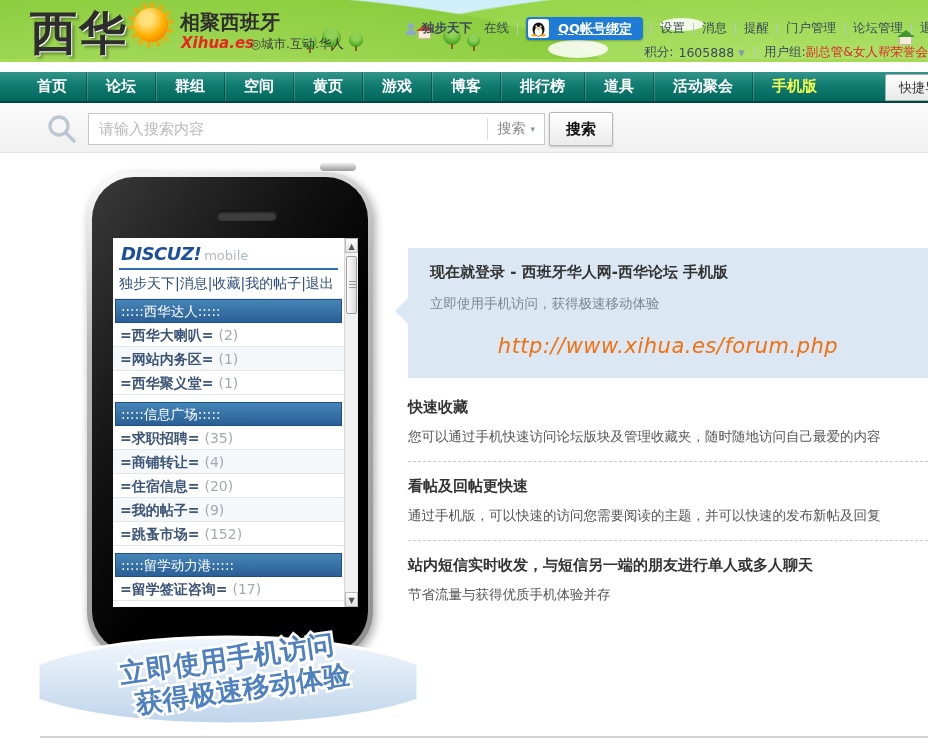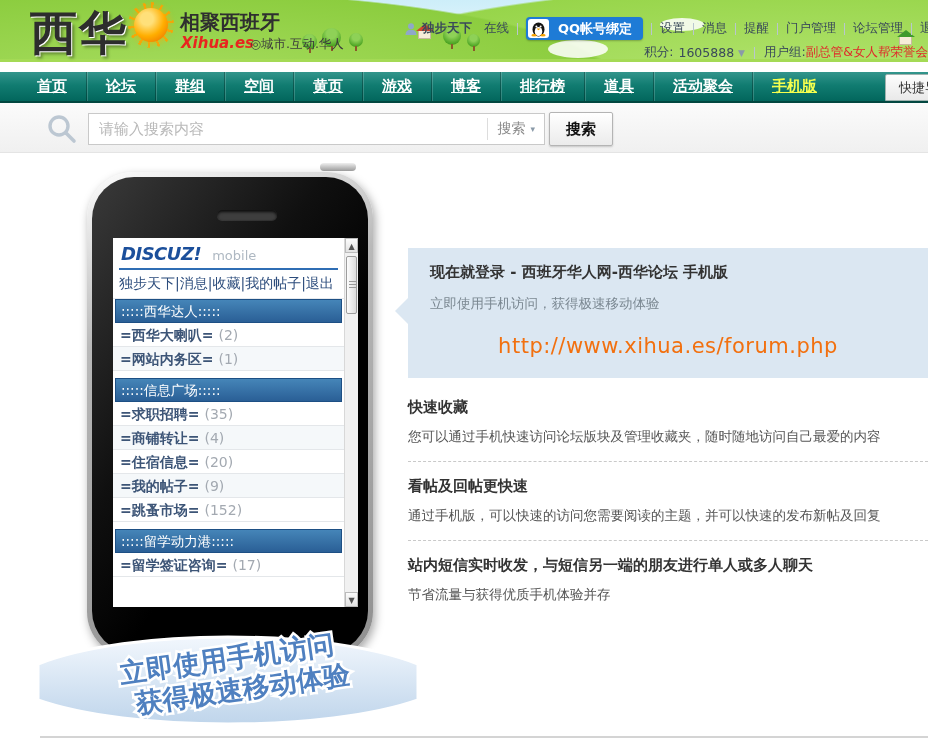--- a/index.html
+++ b/index.html
@@ -36,33 +36,33 @@
   .logo-slogan { position:absolute; left:180px; top:9px; font-size:20px; font-weight:bold; color:#2f2f2f; }
   .logo-domain { position:absolute; left:181px; top:34px; font-size:15px; font-weight:bold; font-style:italic; color:#e8251f; }
   .logo-tagline { position:absolute; left:250px; top:36px; font-size:12.5px; color:#3c3c3c; }
   .hdr-links { position:absolute; right:-17px; top:17px; display:flex; align-items:center; white-space:nowrap; }
   .hdr-links .sep { width:1px; height:12px; background:#b9c6ce; margin:0 8px; }
   .hdr-link { color:#3a4a5a; font-size:12.5px; cursor:pointer; }
   .user-ico { width:14px; height:14px; margin-right:4px; }
   .qq { display:inline-flex; align-items:center; background:#1e7bd6; border-radius:4px; padding:2px; cursor:pointer;
     box-shadow:0 1px 2px rgba(0,0,0,.25); }
   .qq .pg { background:#fff; border-radius:3px; width:21px; height:19px; display:flex; align-items:center; justify-content:center; }
-  .qq .lbl { color:#fff; padding:0 9px; font-weight:bold; font-size:13px; }
+  .qq .lbl { color:#fff; padding:0 9px; font-weight:bold; font-size:13px;text-decoration:underline; }
   .hdr-stats { position:absolute; right:0; top:44px; display:flex; align-items:center; white-space:nowrap; font-size:12.5px; color:#3a4a5a; }
   .hdr-stats .sep { width:1px; height:12px; background:#b9c6ce; margin:0 9px; }
   .caret { font-size:9px; color:#8a9aa8; margin-left:4px; }
   .red { color:#e02a2a; }
   
   .nav {
     position:absolute; left:0; top:72px; width:928px; height:31px;
     background:linear-gradient(180deg,#33958c 0%,#117c71 45%,#02665c 100%);
     border-bottom:2px solid #024740; display:flex; align-items:stretch; padding-left:18px;
   }
   .nav-item { display:flex; align-items:center; padding:0 19px; color:#fff; font-size:15px; font-weight:bold;
-    cursor:pointer; position:relative;text-decoration:underline; }
+    cursor:pointer; position:relative; }
   .nav-item + .nav-item { border-left:1px solid rgba(0,0,0,.28); box-shadow:inset 1px 0 0 rgba(255,255,255,.18); }
   .nav-item.active { color:#f5ff4d; }
   .quick { position:absolute; left:885px; top:2px; height:27px; width:110px; background:linear-gradient(#fdfdfd,#e9e9e9);
     border:1px solid #9fb3af; border-radius:2px 2px 0 0; color:#333; font-size:13px; display:flex; align-items:center;
     padding-left:13px; cursor:pointer; }
   
   .searchbar { position:absolute; left:0; top:103px; width:928px; height:50px;
     background:linear-gradient(#fbfbfb,#f0f0f0); border-bottom:1px solid #e4e4e4; }
   .mag { position:absolute; left:46px; top:10px; }
   .sbox { position:absolute; left:88px; top:10px; width:457px; height:32px; background:#fff;
@@ -83,21 +83,21 @@
   .phone-inner { width:100%; height:100%; border-radius:42px;
     background:linear-gradient(125deg,#3a3a3a 0%,#101010 38%,#000 60%); position:relative; }
   .pwr { position:absolute; left:233px; top:-9px; width:36px; height:8px; border-radius:4px;
     background:linear-gradient(#efefef,#9a9a9a); }
   .speaker { position:absolute; left:125px; top:33px; width:60px; height:10px; border-radius:5px;
     background:#3e3e3e; box-shadow:inset 0 2px 3px rgba(0,0,0,.8), 0 1px 0 rgba(255,255,255,.12); }
   .screen { position:absolute; left:21px; top:61px; width:245px; height:369px; background:#fff; overflow:hidden; }
   .scr-content { position:absolute; left:0; top:0; width:231px; }
   .dz-row { padding:5px 8px 1px; }
   .dz-logo { font-size:18px; font-weight:bold; font-style:italic; color:#1b4f9b; letter-spacing:-.5px; }
-  .dz-suffix { font-size:13px; color:#aeb8c2; margin-left:11px; }
+  .dz-suffix { font-size:13px; color:#aeb8c2; margin-left:3px; }
   .dz-hr { height:2px; background:#2f6db4; margin:3px 6px 0; }
   .p-nav { padding:5px 6px; font-size:14px; color:#2c4c7c; border-bottom:1px solid #e7eaee; white-space:nowrap; }
   .p-cat { height:24px; line-height:22px; margin:0 2px; padding:0 5px; color:#fff; font-size:13.5px;
     background:linear-gradient(#4585b8,#2a5f96); border:1px solid #1d4f84; cursor:pointer; }
   .p-cat.gap { margin-top:7px; }
   .p-row { height:24px; line-height:24px; padding:0 7px; border-bottom:1px solid #e4e7ea; font-size:14px;
     cursor:pointer; white-space:nowrap; }
   .p-row.alt { background:#f5f8fa; }
   .p-name { color:#3d5577; font-weight:600; }
   .p-count { color:#a3a9b1; margin-left:5px; font-weight:normal; }
@@ -110,21 +110,21 @@
   .p-thumb::after { content:""; position:absolute; left:2px; top:24px; width:7px; height:8px;
     background:repeating-linear-gradient(180deg,#9a9a9a 0 1px, rgba(0,0,0,0) 1px 3px); }
   
   .ribbon { position:absolute; left:36px; top:612px; width:384px; height:122px; }
   
   .promo { position:absolute; left:408px; top:248px; width:520px; height:130px; background:#dbe7f2; padding:15px 22px; }
   .promo-arrow { position:absolute; left:-13px; top:50px; width:0; height:0;
     border-top:13px solid transparent; border-bottom:13px solid transparent; border-right:13px solid #dbe7f2; }
   .promo-title { font-size:15px; font-weight:bold; color:#333; }
   .promo-sub { font-size:13.5px; color:#7b8892; margin-top:13px; }
-  .promo-url { font-size:21px; color:#f2700f; margin-top:21px; text-align:center; letter-spacing:.5px; }
+  .promo-url { font-size:21px; color:#f2700f; margin-top:21px; text-align:center; letter-spacing:.5px;font-style:italic; }
   .features { position:absolute; left:408px; top:398px; width:520px; }
   .f-title { font-size:15px; font-weight:bold; color:#333; margin-bottom:11px; }
   .f-desc { font-size:13.5px; color:#555; margin-bottom:15px; }
   .f-div { border-bottom:1px dashed #c9c9c9; margin-bottom:15px; }
   .footer-line { position:absolute; left:40px; top:736px; width:888px; height:2px; background:#d4d4d4; }
 </style>
 </head>
 <body>
 
 <div class="banner">
@@ -231,20 +231,21 @@
       <div class="scr-content">
         <div class="dz-row">
           <span class="dz-logo">DISCUZ!</span><span class="dz-suffix">mobile</span>
         </div>
         <div class="dz-hr"></div>
         <div class="p-nav">独步天下|消息|收藏|我的帖子|退出</div>
 
         <div class="p-cat">:::::西华达人:::::</div>
         <div class="p-row"><span class="p-name">=西华大喇叭=</span><span class="p-count">(2)</span></div>
         <div class="p-row alt"><span class="p-name">=网站内务区=</span><span class="p-count">(1)</span></div>
+        <div class="p-row"><span class="p-name">=西华聚义堂=</span><span class="p-count">(1)</span></div>
 
         <div class="p-cat gap">:::::信息广场:::::</div>
         <div class="p-row"><span class="p-name">=求职招聘=</span><span class="p-count">(35)</span></div>
         <div class="p-row alt"><span class="p-name">=商铺转让=</span><span class="p-count">(4)</span></div>
         <div class="p-row"><span class="p-name">=住宿信息=</span><span class="p-count">(20)</span></div>
         <div class="p-row alt"><span class="p-name">=我的帖子=</span><span class="p-count">(9)</span></div>
         <div class="p-row"><span class="p-name">=跳蚤市场=</span><span class="p-count">(152)</span></div>
 
         <div class="p-cat gap">:::::留学动力港:::::</div>
         <div class="p-row"><span class="p-name">=留学签证咨询=</span><span class="p-count">(17)</span></div>

